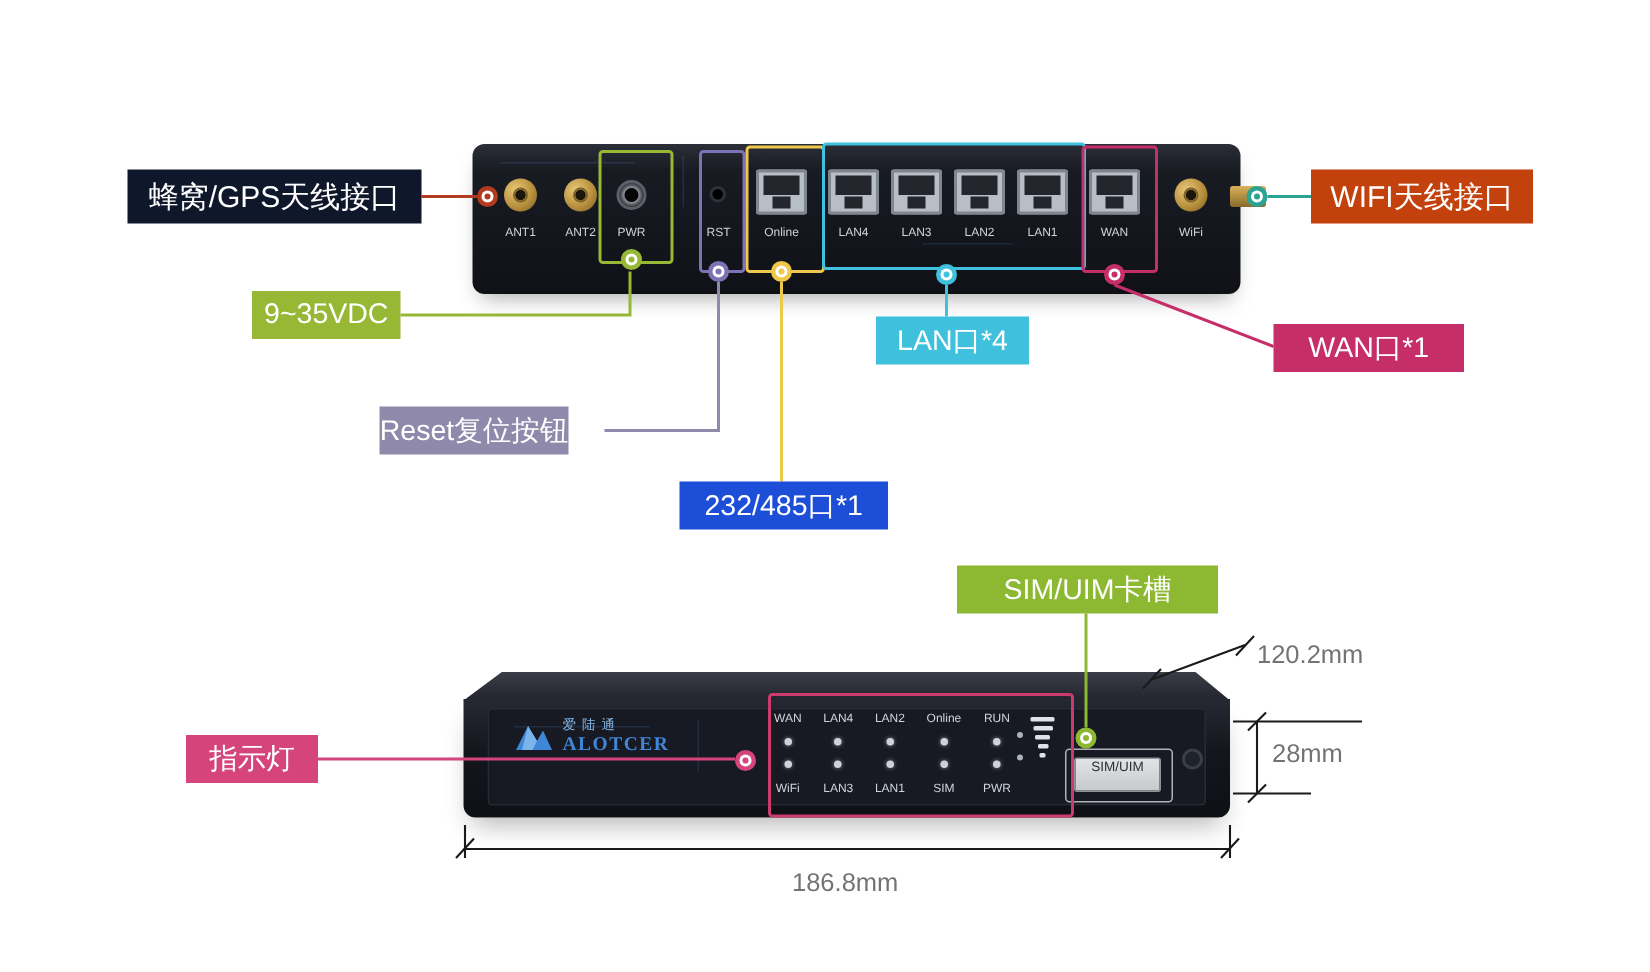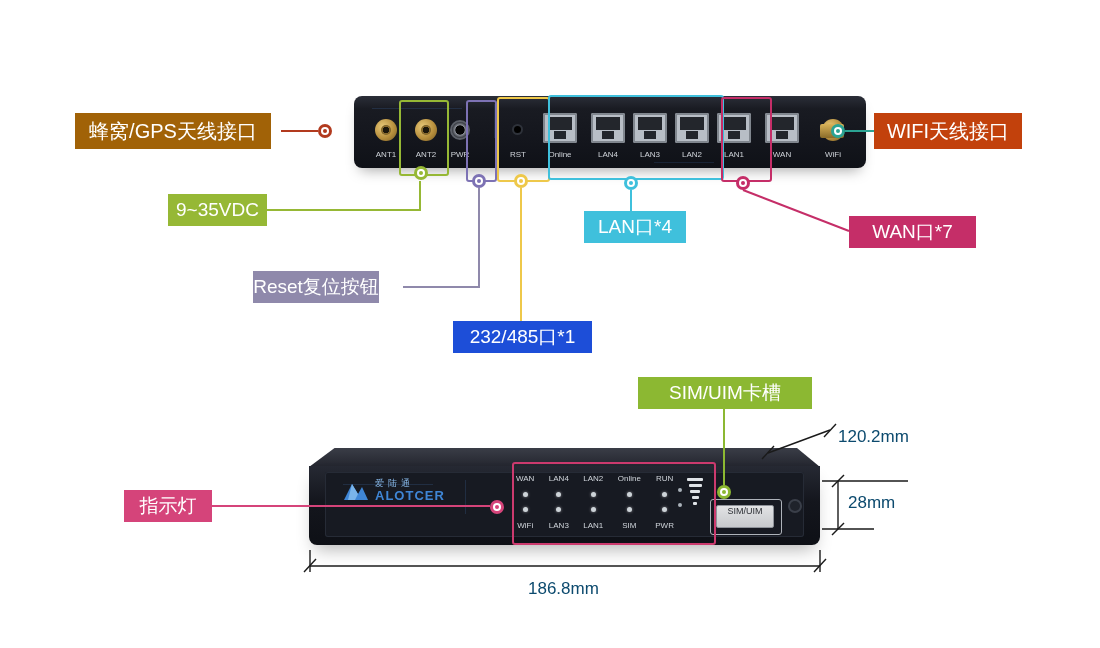--- a/index.html
+++ b/index.html
@@ -1,22 +1,22 @@
 <!DOCTYPE html>
 <html><head>
 <meta charset="utf-8">
 <style>
   html,body{margin:0;padding:0;background:#fff;}
   .stage{position:relative;width:1100px;height:648px;background:#ffffff;overflow:hidden;
          font-family:"Liberation Sans","DejaVu Sans",sans-serif;}
 
   
-  .dev-back{position:absolute;left:315px;top:96px;width:512px;height:72px;border-radius:8px;
+  .dev-back{position:absolute;left:315px;top:96px;width:512px;height:100px;border-radius:8px;
     background:linear-gradient(180deg,#2b2e38 0%,#191b22 18%,#14161d 60%,#0f1117 100%);
-    box-shadow:0 8px 14px -6px rgba(0,0,0,.35);margin-left:39px;}
+    box-shadow:0 8px 14px -6px rgba(0,0,0,.35);}
   .deco{position:absolute;inset:0;opacity:.5;pointer-events:none;
     background-image:
       linear-gradient(rgba(80,140,220,.35),rgba(80,140,220,.35)),
       linear-gradient(rgba(80,140,220,.35),rgba(80,140,220,.35)),
       linear-gradient(rgba(80,140,220,.3),rgba(80,140,220,.3));
     background-size:90px 1px,1px 34px,60px 1px;
     background-position:18px 12px,140px 8px,300px 66px;
     background-repeat:no-repeat;}
   .sma{position:absolute;width:22px;height:22px;border-radius:50%;
     background:radial-gradient(circle at 35% 35%,#e8c878,#b8903e 55%,#7a5c22);}
@@ -36,21 +36,21 @@
 
   .front-top{position:absolute;left:309px;top:448px;width:511px;height:19px;
     clip-path:polygon(5% 0,95.5% 0,100% 100%,0 100%);
     background:linear-gradient(180deg,#3a3d47,#23252e);}
   .dev-front{position:absolute;left:309px;top:466px;width:511px;height:79px;border-radius:0 0 8px 8px;
     background:linear-gradient(180deg,#262933,#14161d 45%,#0e1016);
     box-shadow:0 10px 18px -6px rgba(0,0,0,.3);}
   .panel-inset{position:absolute;left:16px;top:6px;right:16px;bottom:8px;border-radius:3px;
     background:#171a22;box-shadow:inset 0 0 0 1px #262b36;}
 
-  .logo{position:absolute;left:34px;top:13px;display:flex;align-items:center;gap:6px;}
+  .logo{position:absolute;left:34px;top:13px;display:flex;align-items:center;gap:6px;font-family:Liberation Serif, serif;}
   .logo-text{display:flex;flex-direction:column;line-height:1.1;}
   .logo-cn{font-size:9px;color:#86b6e6;letter-spacing:4px;}
   .logo-en{font-size:13px;font-weight:bold;color:#3f86d6;letter-spacing:1px;}
 
   .led-grid{position:absolute;left:207px;top:8px;width:158px;height:56px;display:flex;justify-content:space-between;}
   .led-col{display:flex;flex-direction:column;align-items:center;justify-content:space-between;}
   .led-label{font-size:8px;color:#cfd4da;white-space:nowrap;}
   .led-dot{width:5px;height:5px;border-radius:50%;background:#cdd3d8;box-shadow:0 0 3px rgba(255,255,255,.5);}
   .mini-dot{position:absolute;width:4px;height:4px;border-radius:50%;background:#aab2ba;}
   .sig{position:absolute;left:378px;top:12px;display:flex;flex-direction:column;align-items:center;gap:3px;}
@@ -72,21 +72,21 @@
   .cdot::before{content:'';position:absolute;inset:3px;background:#fff;border-radius:50%;}
   .cdot::after{content:'';position:absolute;inset:5px;background:inherit;border-radius:50%;}
 
   
   .callout{position:absolute;box-sizing:border-box;color:#fff;display:flex;align-items:center;
     justify-content:center;white-space:nowrap;z-index:7;}
   .co-lg{height:36px;font-size:20px;}
   .co-sm{height:32px;font-size:19px;}
 
   
-  .dim{position:absolute;color:#0c4a6e;font-size:17px;z-index:7;}
+  .dim{position:absolute;color:#737373;font-size:17px;z-index:7;}
 
   .overlay{position:absolute;left:0;top:0;z-index:5;pointer-events:none;}
 </style>
 </head>
 <body>
 
 <div class="stage">
 
   <div class="dev-back">
     <div class="deco"></div>
@@ -220,27 +220,27 @@
   <span class="cdot" style="left:318px;top:124px;background:#b23a1e"></span>
   <span class="cdot" style="left:414px;top:166px;background:#96b835"></span>
   <span class="cdot" style="left:472px;top:174px;background:#7d72b4"></span>
   <span class="cdot" style="left:514px;top:174px;background:#eec84a"></span>
   <span class="cdot" style="left:624px;top:176px;background:#3fc0dc"></span>
   <span class="cdot" style="left:736px;top:176px;background:#c52e68"></span>
   <span class="cdot" style="left:831px;top:124px;background:#2ba393"></span>
   <span class="cdot" style="left:717px;top:485px;background:#8cb832"></span>
   <span class="cdot" style="left:490px;top:500px;background:#d5447a"></span>
 
-  <div class="callout co-lg" style="left:75px;top:113px;width:196px;background:#a16207">蜂窝/GPS天线接口</div>
+  <div class="callout co-lg" style="left:85px;top:113px;width:196px;background:#0f172a">蜂窝/GPS天线接口</div>
   <div class="callout co-lg" style="left:874px;top:113px;width:148px;background:#c2410c">WIFI天线接口</div>
   <div class="callout co-sm" style="left:168px;top:194px;width:99px;background:#96b835">9~35VDC</div>
   <div class="callout co-sm" style="left:253px;top:271px;width:126px;background:#8f89ab">Reset复位按钮</div>
   <div class="callout co-sm" style="left:453px;top:321px;width:139px;background:#1d4ed8">232/485口*1</div>
   <div class="callout co-sm" style="left:584px;top:211px;width:102px;background:#3fc0dc">LAN口*4</div>
-  <div class="callout co-sm" style="left:849px;top:216px;width:127px;background:#c52e68">WAN口*7</div>
+  <div class="callout co-sm" style="left:849px;top:216px;width:127px;background:#c52e68">WAN口*1</div>
   <div class="callout co-sm" style="left:638px;top:377px;width:174px;background:#8cb832">SIM/UIM卡槽</div>
   <div class="callout co-sm" style="left:124px;top:490px;width:88px;background:#d5447a">指示灯</div>
 
   <div class="dim" style="left:838px;top:427px">120.2mm</div>
   <div class="dim" style="left:848px;top:493px">28mm</div>
   <div class="dim" style="left:528px;top:579px">186.8mm</div>
 
 </div>
 
 </body></html>

